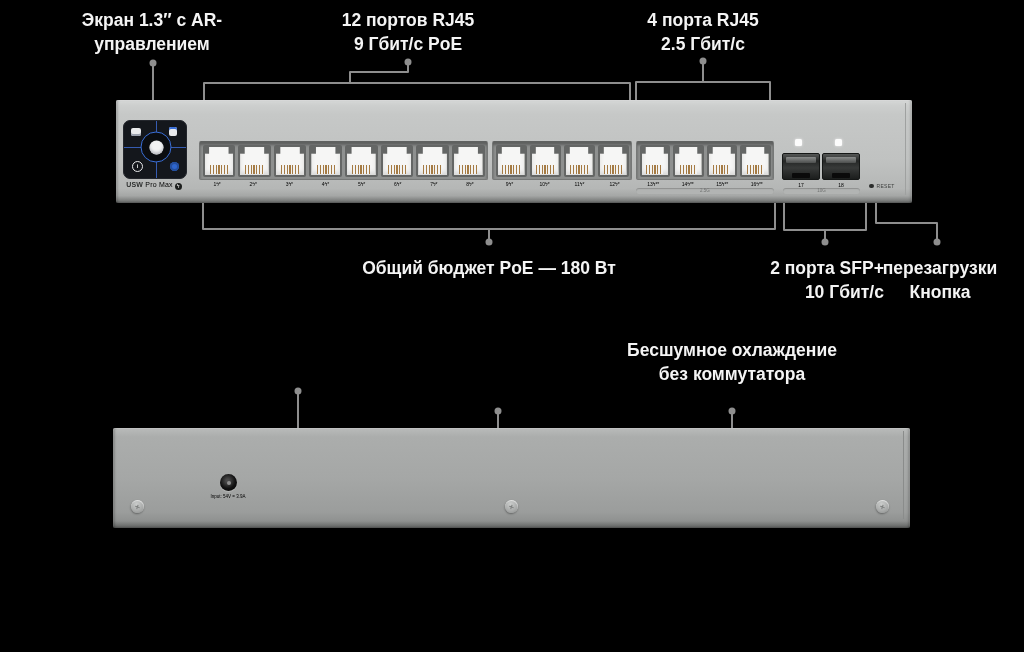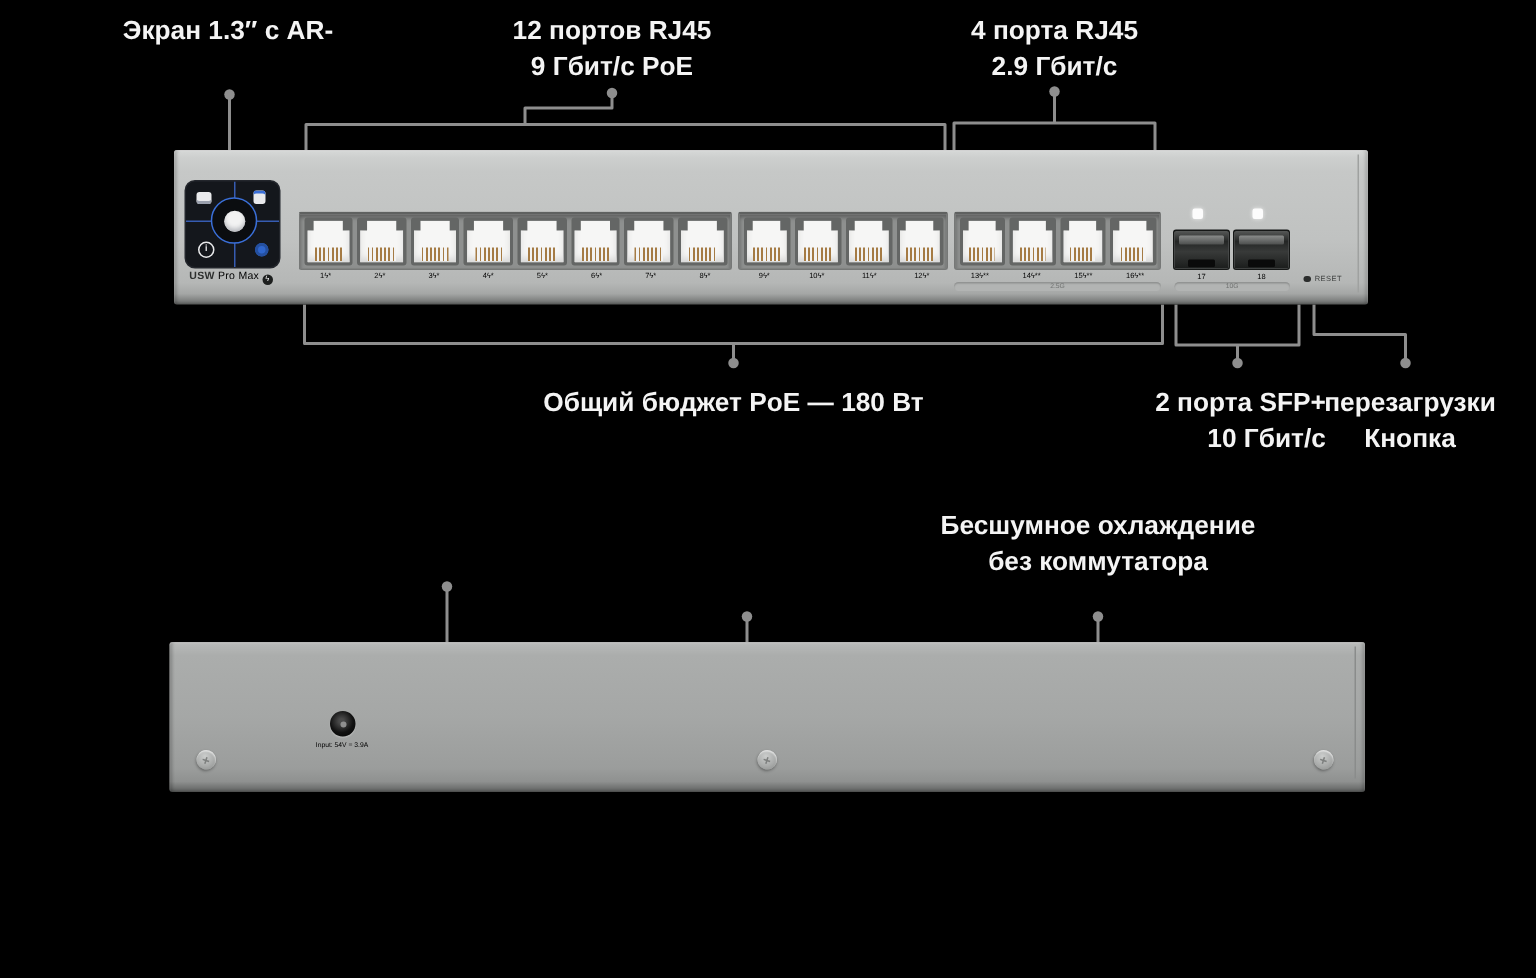--- a/index.html
+++ b/index.html
@@ -142,28 +142,29 @@
         <path d="M498,413 V428"></path>
     </g>
     <g>
       <circle cx="732" cy="411" r="3.5" fill="#8e8e8e" stroke="none"></circle>
         <path d="M732,413 V428"></path>
     </g>
   </svg>
 
   <div class="co-label" style="left:152px;top:8px;">
     <div>Экран 1.3″ с AR-</div>
+    <div>управлением</div>
   </div>
   <div class="co-label" style="left:408px;top:8px;">
     <div>12 портов RJ45</div>
     <div>9 Гбит/с PoE</div>
   </div>
   <div class="co-label" style="left:703px;top:8px;">
     <div>4 порта RJ45</div>
-    <div>2.9 Гбит/с</div>
+    <div>2.5 Гбит/с</div>
   </div>
   <div class="co-label" style="left:489px;top:256px;">
     <div>Общий бюджет PoE — 180 Вт</div>
   </div>
   <div class="co-label" style="left:827px;top:256px;text-align:right;">
     <div>2 порта SFP+</div>
     <div>10 Гбит/с</div>
   </div>
   <div class="co-label" style="left:940px;top:256px;">
     <div>перезагрузки</div>

